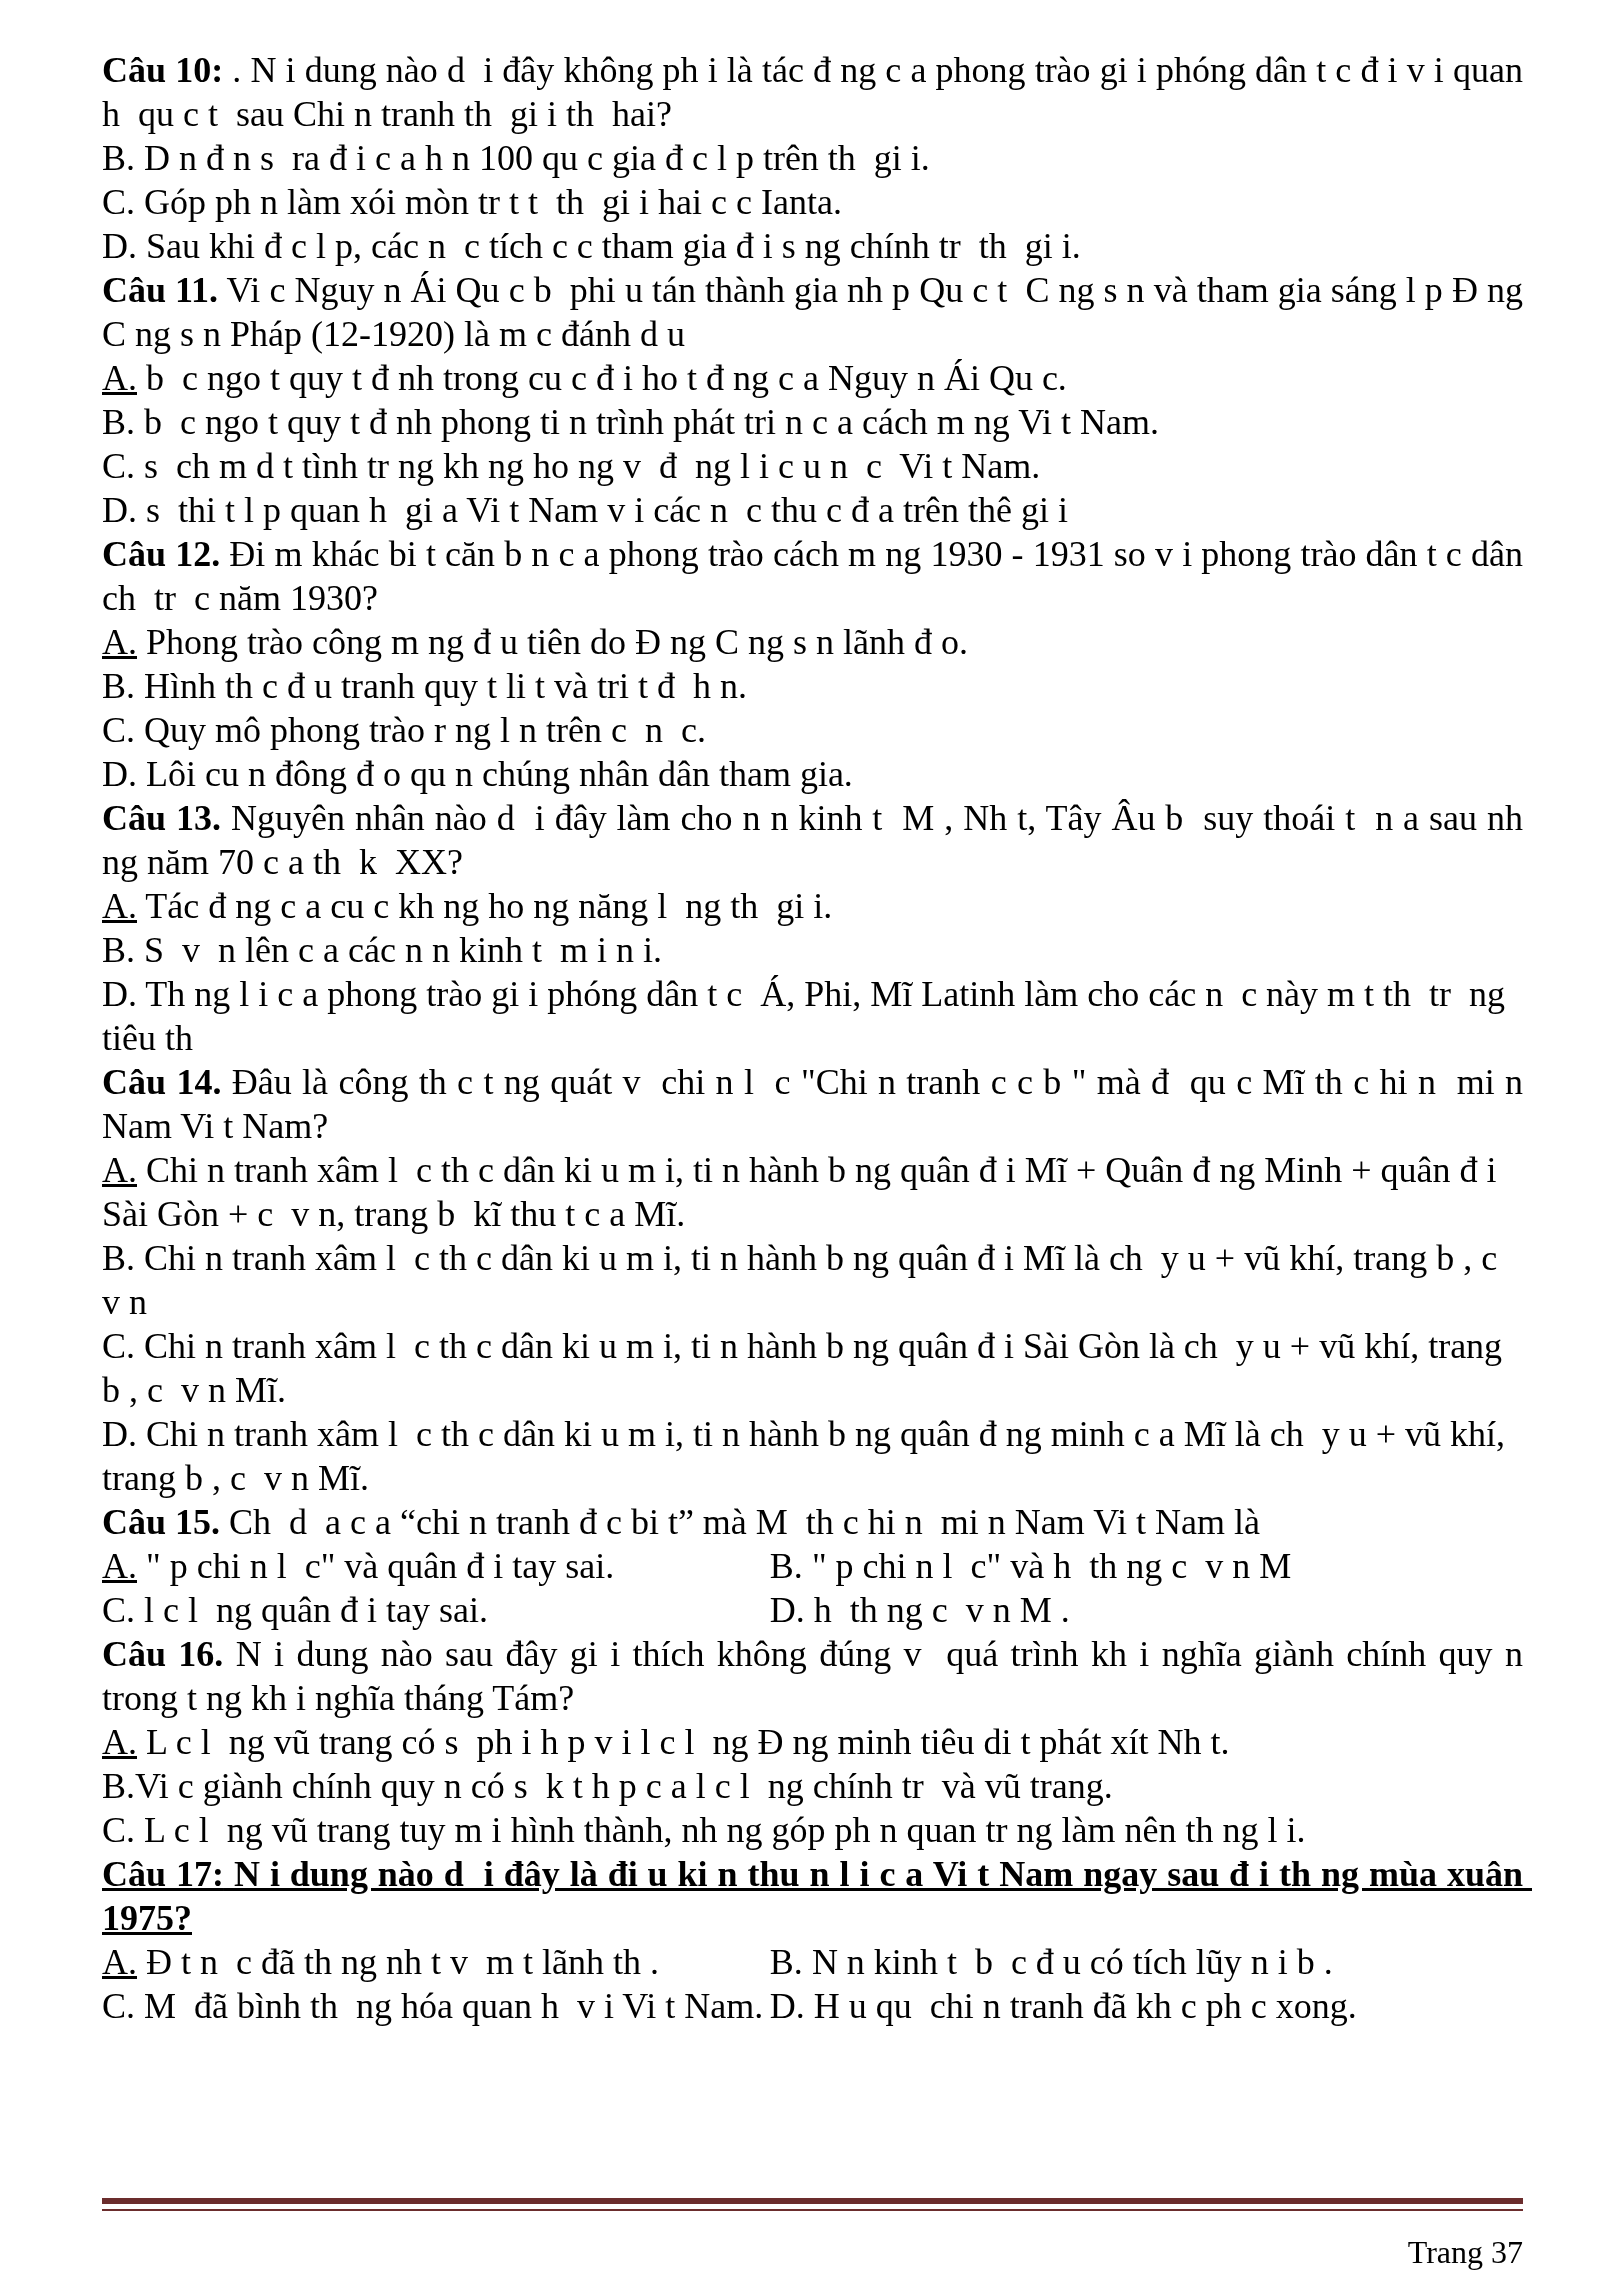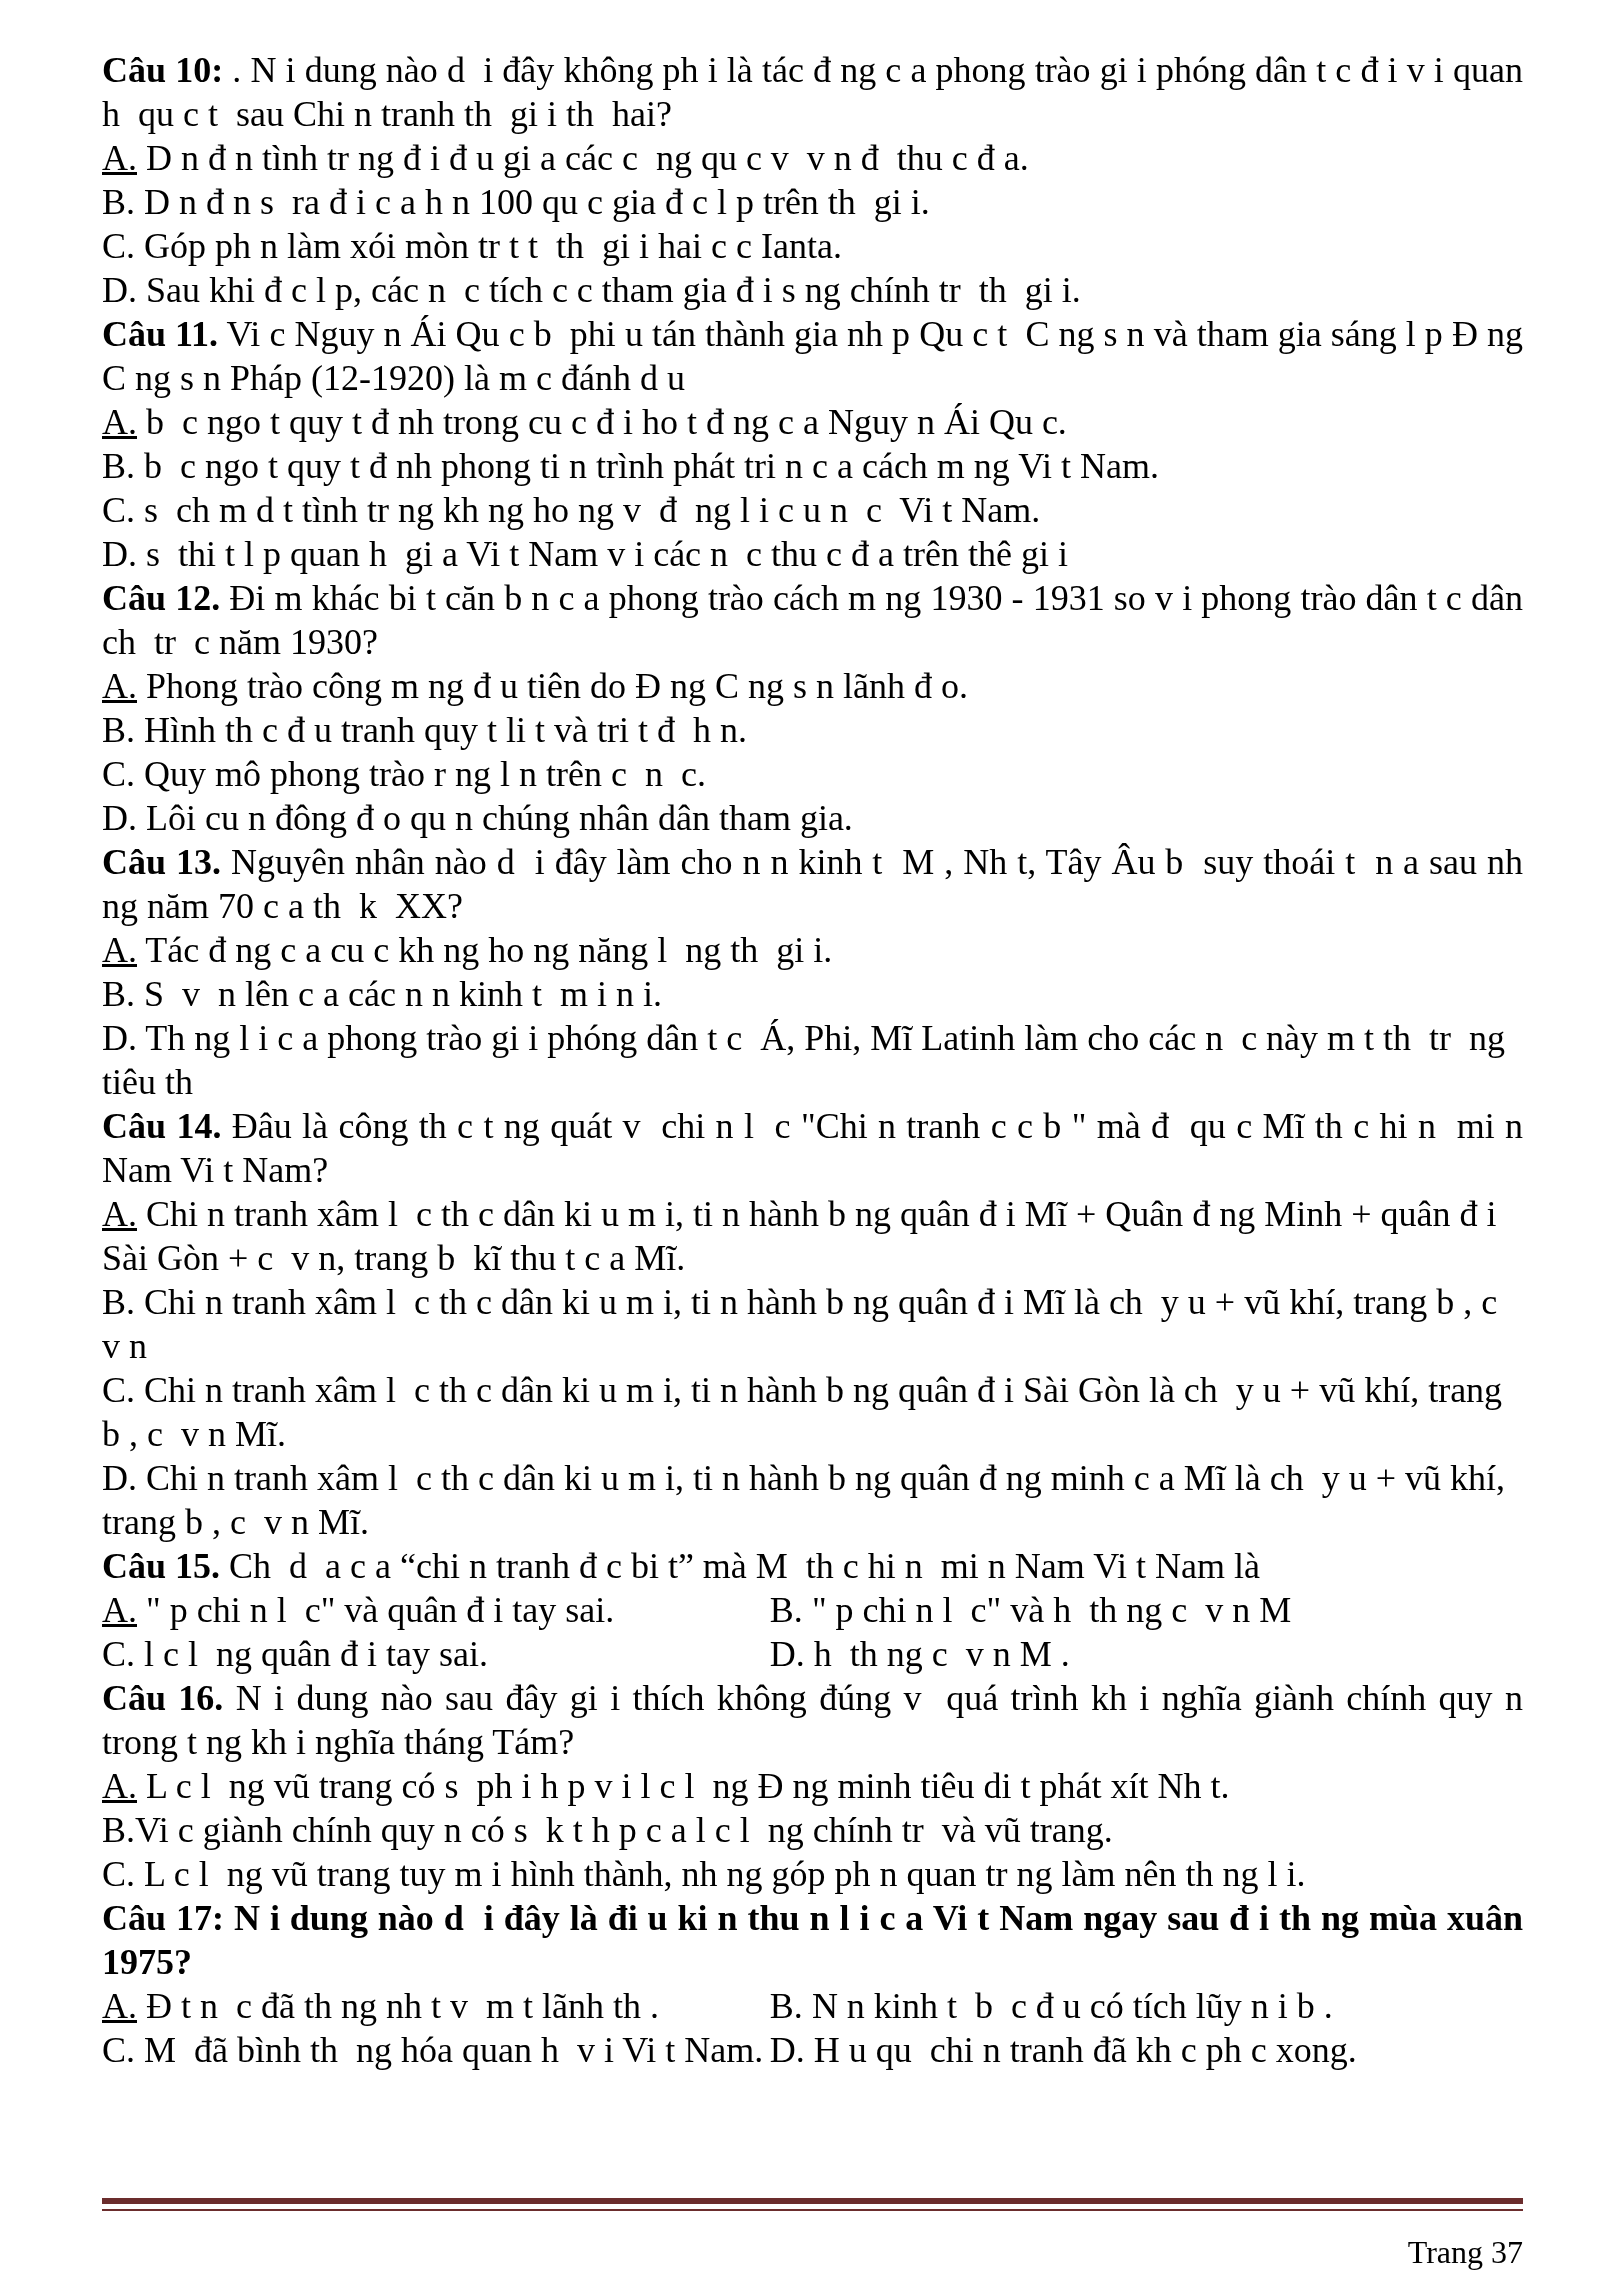--- a/index.html
+++ b/index.html
@@ -8,38 +8,37 @@
     font-family: "Liberation Serif", "DejaVu Serif", serif;
     color: #000000;
   }
   .content {
     position: absolute; top: 48px; left: 102px; width: 1421px;
     font-size: 36px; line-height: 44px;
   }
   .t { white-space: pre-wrap; }
   .q-line { text-align: justify; }
   .q-num { font-weight: 700; }
-  .q-bold { font-weight: 700; }
+  .q-bold { font-weight: 700; text-decoration: underline; }
   .opt-label.correct { text-decoration: underline; }
   .two-col { display: flex; align-items: baseline; }
   .two-col .cell-a { flex: 0 0 47%; }
   .two-col .cell-b { flex: 1 1 auto; }
   .footer { position: absolute; left: 102px; width: 1421px; bottom: 22px; }
   .rule-thick { height: 0; border-top: 6.5px solid #6b2d2d; }
   .rule-thin  { height: 0; border-top: 2px solid #6b2d2d; margin-top: 5.2px; }
   .page-num { text-align: right; font-size: 32px; line-height: 41px; margin-top: 21px; }
 </style>
 </head>
 <body>
 
 <div class="content">
   <div id="questions-root">
       <div class="question-block">
         <div class="q-line"><span class="q-num t">Câu 10:</span><span class="q-text t"> . N i dung nào d  i đây không ph i là tác đ ng c a phong trào gi i phóng dân t c đ i v i quan h  qu c t  sau Chi n tranh th  gi i th  hai?</span></div>
-        <div class="opt-row"><span class="opt "><span class="opt-label t correct">A.</span><span class="opt-text t"> D n đ n tình tr ng đ i đ u gi a các c  ng qu c v  v n đ  thu c đ a.</span></span></div>
         <div class="opt-row"><span class="opt "><span class="opt-label t">B.</span><span class="opt-text t"> D n đ n s  ra đ i c a h n 100 qu c gia đ c l p trên th  gi i.</span></span></div>
         <div class="opt-row"><span class="opt "><span class="opt-label t">C.</span><span class="opt-text t"> Góp ph n làm xói mòn tr t t  th  gi i hai c c Ianta.</span></span></div>
         <div class="opt-row"><span class="opt "><span class="opt-label t">D.</span><span class="opt-text t"> Sau khi đ c l p, các n  c tích c c tham gia đ i s ng chính tr  th  gi i.</span></span></div>
       </div>
       <div class="question-block">
         <div class="q-line"><span class="q-num t">Câu 11.</span><span class="q-text t"> Vi c Nguy n Ái Qu c b  phi u tán thành gia nh p Qu c t  C ng s n và tham gia sáng l p Đ ng C ng s n Pháp (12-1920) là m c đánh d u</span></div>
         <div class="opt-row"><span class="opt "><span class="opt-label t correct">A.</span><span class="opt-text t"> b  c ngo t quy t đ nh trong cu c đ i ho t đ ng c a Nguy n Ái Qu c.</span></span></div>
         <div class="opt-row"><span class="opt "><span class="opt-label t">B.</span><span class="opt-text t"> b  c ngo t quy t đ nh phong ti n trình phát tri n c a cách m ng Vi t Nam.</span></span></div>
         <div class="opt-row"><span class="opt "><span class="opt-label t">C.</span><span class="opt-text t"> s  ch m d t tình tr ng kh ng ho ng v  đ  ng l i c u n  c  Vi t Nam.</span></span></div>
         <div class="opt-row"><span class="opt "><span class="opt-label t">D.</span><span class="opt-text t"> s  thi t l p quan h  gi a Vi t Nam v i các n  c thu c đ a trên thê gi i</span></span></div>

